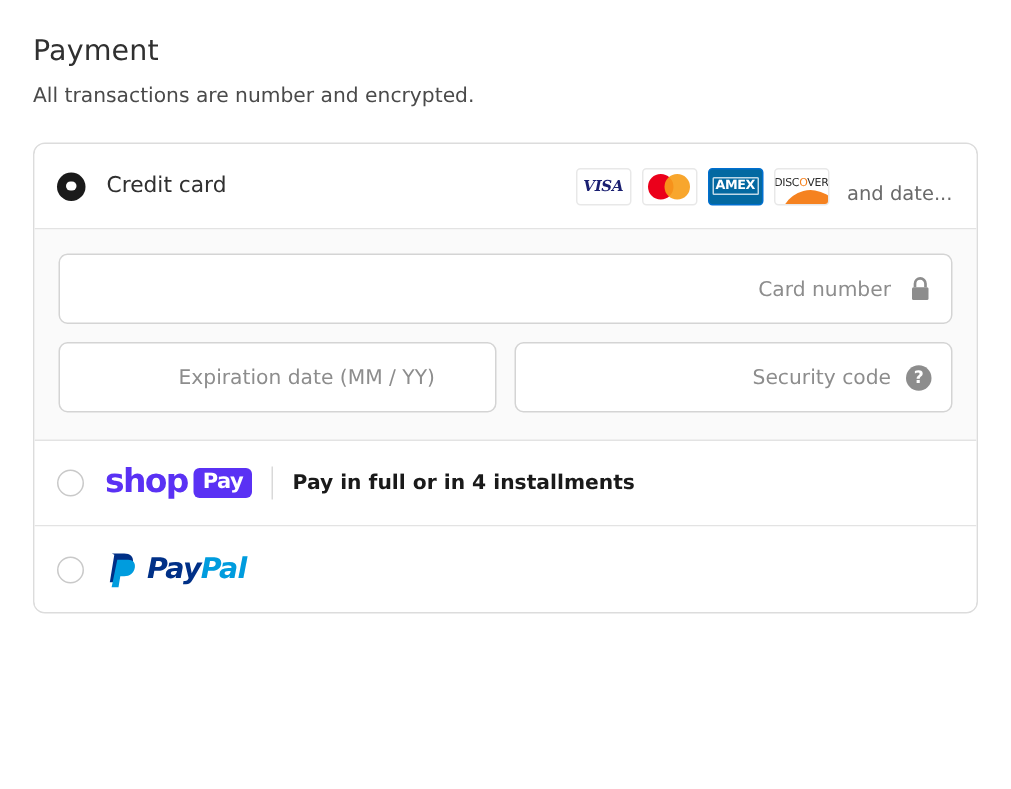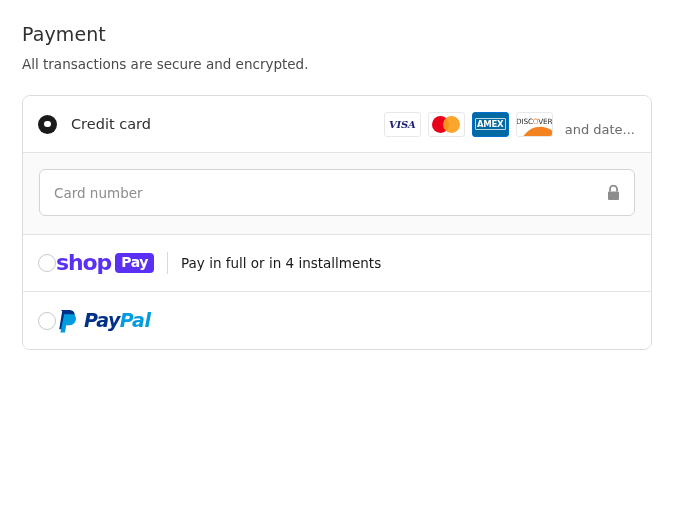--- a/index.html
+++ b/index.html
@@ -196,20 +196,21 @@
     border: 0;
     outline: 0;
     background: transparent;
     font-family: "DejaVu Sans", "Liberation Sans", sans-serif;
     font-size: 13.5px;
     color: #303030;
     width: 100%;
     height: 100%;
     padding: 0 40px 0 14px;
     box-sizing: border-box;
+    text-align: right;
   }
   .field input::placeholder { color: #8d8d8d; opacity: 1; }
   .field-row { display: flex; gap: 12px; }
   .field-row .field { flex: 1; margin-bottom: 0; }
 
   .lock-icon {
     position: absolute;
     right: 13px;
     top: 50%;
     transform: translateY(-50%);
@@ -235,21 +236,21 @@
   
   .wallet-row {
     display: flex;
     align-items: center;
     height: 57px;
     padding: 0 16px 0 15px;
     background: #ffffff;
     box-sizing: border-box;
   }
   .wallet-row.divided { border-bottom: 1px solid #e3e3e3; }
-  .wallet-body { display: flex; align-items: center; }
+  .wallet-body { display: flex; align-items: center; margin-left: 14px; }
 
   
   .shoppay { display: flex; align-items: center; }
   .shop-word {
     font-size: 22px;
     font-weight: bold;
     color: #5a31f4;
     letter-spacing: -1.1px;
     line-height: 22px;
   }
@@ -265,21 +266,21 @@
     line-height: 15px;
   }
   .vdivide {
     width: 1px;
     height: 22px;
     background: #d9d9d9;
     margin: 0 13px;
   }
   .installments {
     font-size: 13.5px;
-    font-weight: normal;
+    font-weight: bold;
     color: #1a1a1a;
     white-space: nowrap;
   }
 
   
   .paypal { display: flex; align-items: center; }
   .pp-text {
     font-size: 19px;
     font-weight: bold;
     font-style: italic;
@@ -289,21 +290,21 @@
   }
   .pp-text .pp-dark { color: #003087; }
   .pp-text .pp-light { color: #009cde; text-align: center; }
 </style>
 </head>
 <body>
 
 <div class="page">
 
   <h1 class="page-title">Payment</h1>
-  <p class="page-subtitle">All transactions are secure and encrypted.</p>
+  <p class="page-subtitle">All transactions are number and encrypted.</p>
 
   <div class="payment-panel">
 
     <div class="cc-header">
       <span class="radio-on"></span>
       <span class="cc-label">Credit card</span>
 
       <div class="cc-brands">
         <div class="brand brand-visa">
           <span>VISA</span>
@@ -329,20 +330,29 @@
 
       <div class="field">
         <input type="text" placeholder="Card number" style="">
         <svg class="lock-icon" viewBox="0 0 15 17">
           <path d="M4 7V4.6A3.5 3.5 0 0 1 11 4.6V7" fill="none" stroke="#8d8d8d" stroke-width="1.8"></path>
           <rect x="2" y="7" width="11" height="8.5" rx="1" fill="#8d8d8d"></rect>
         </svg>
       </div>
 
 
+      <div class="field-row">
+        <div class="field">
+          <input type="text" placeholder="Expiration date (MM / YY)" style="">
+        </div>
+        <div class="field">
+          <input type="text" placeholder="Security code" style="">
+          <span class="help-icon">?</span>
+        </div>
+      </div>
 
     </div>
 
     <div class="wallet-row divided">
       <span class="radio-off"></span>
       <div class="wallet-body">
         <div class="shoppay">
           <span class="shop-word">shop</span>
           <span class="pay-badge">Pay</span>
         </div>

